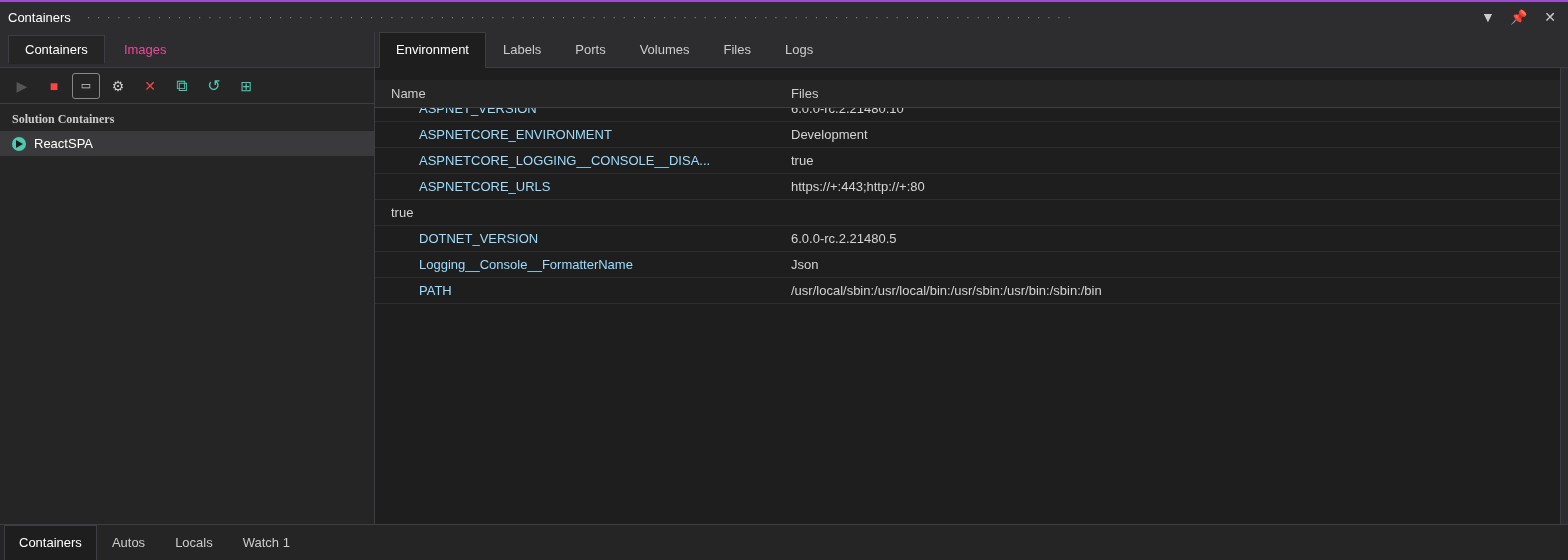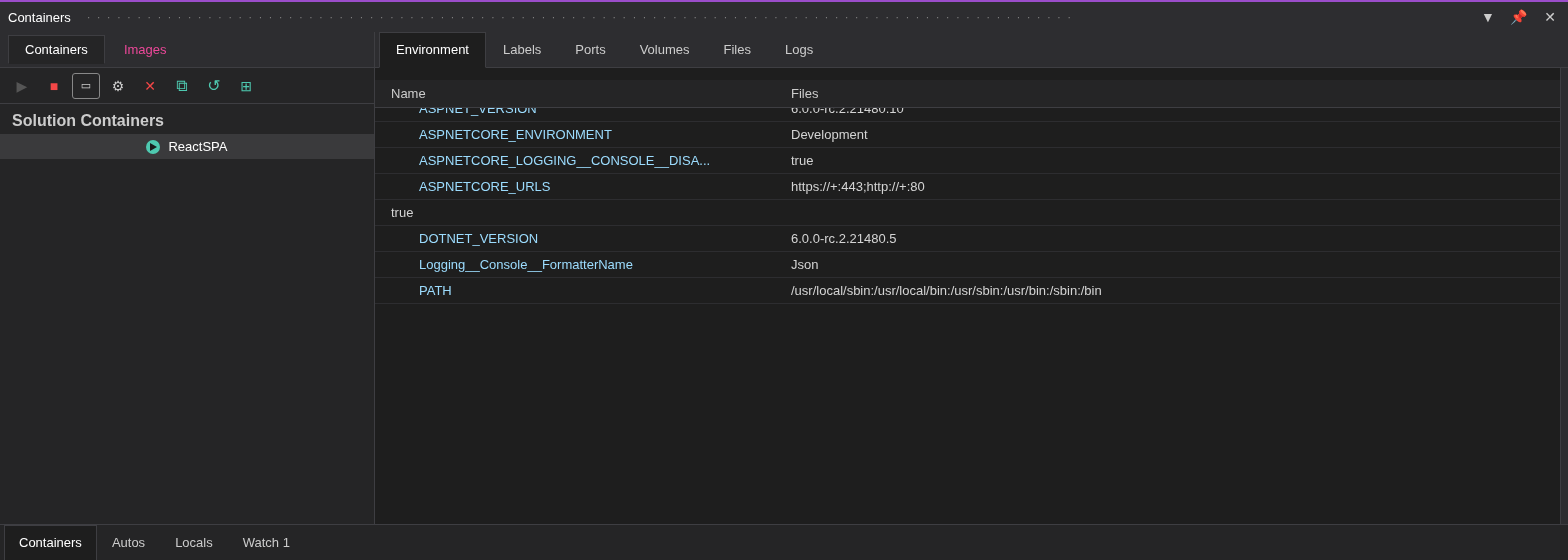--- a/index.html
+++ b/index.html
@@ -114,30 +114,30 @@
       border-radius: 3px;
     }
     .toolbar-btn.disabled { color: #555; cursor: default; }
     .toolbar-btn.red { color: #f44747; }
     .toolbar-btn.cyan { color: #4ec9b0; }
 
     
     .section-header {
       padding: 8px 12px 4px 12px;
       color: #cccccc;
-      font-size: 16px;
+      font-size: 12px;
       font-weight: 600;
+      font-family: Liberation Serif, serif;
     }
     .container-item {
       display: flex;
       align-items: center;
       padding: 5px 12px;
       cursor: pointer;
       background: #3a3a3c;
-      justify-content: center;
     }
     .container-item .dot {
       width: 14px;
       height: 14px;
       border-radius: 50%;
       background: #4ec9b0;
       margin-right: 8px;
       display: flex;
       align-items: center;
       justify-content: center;

